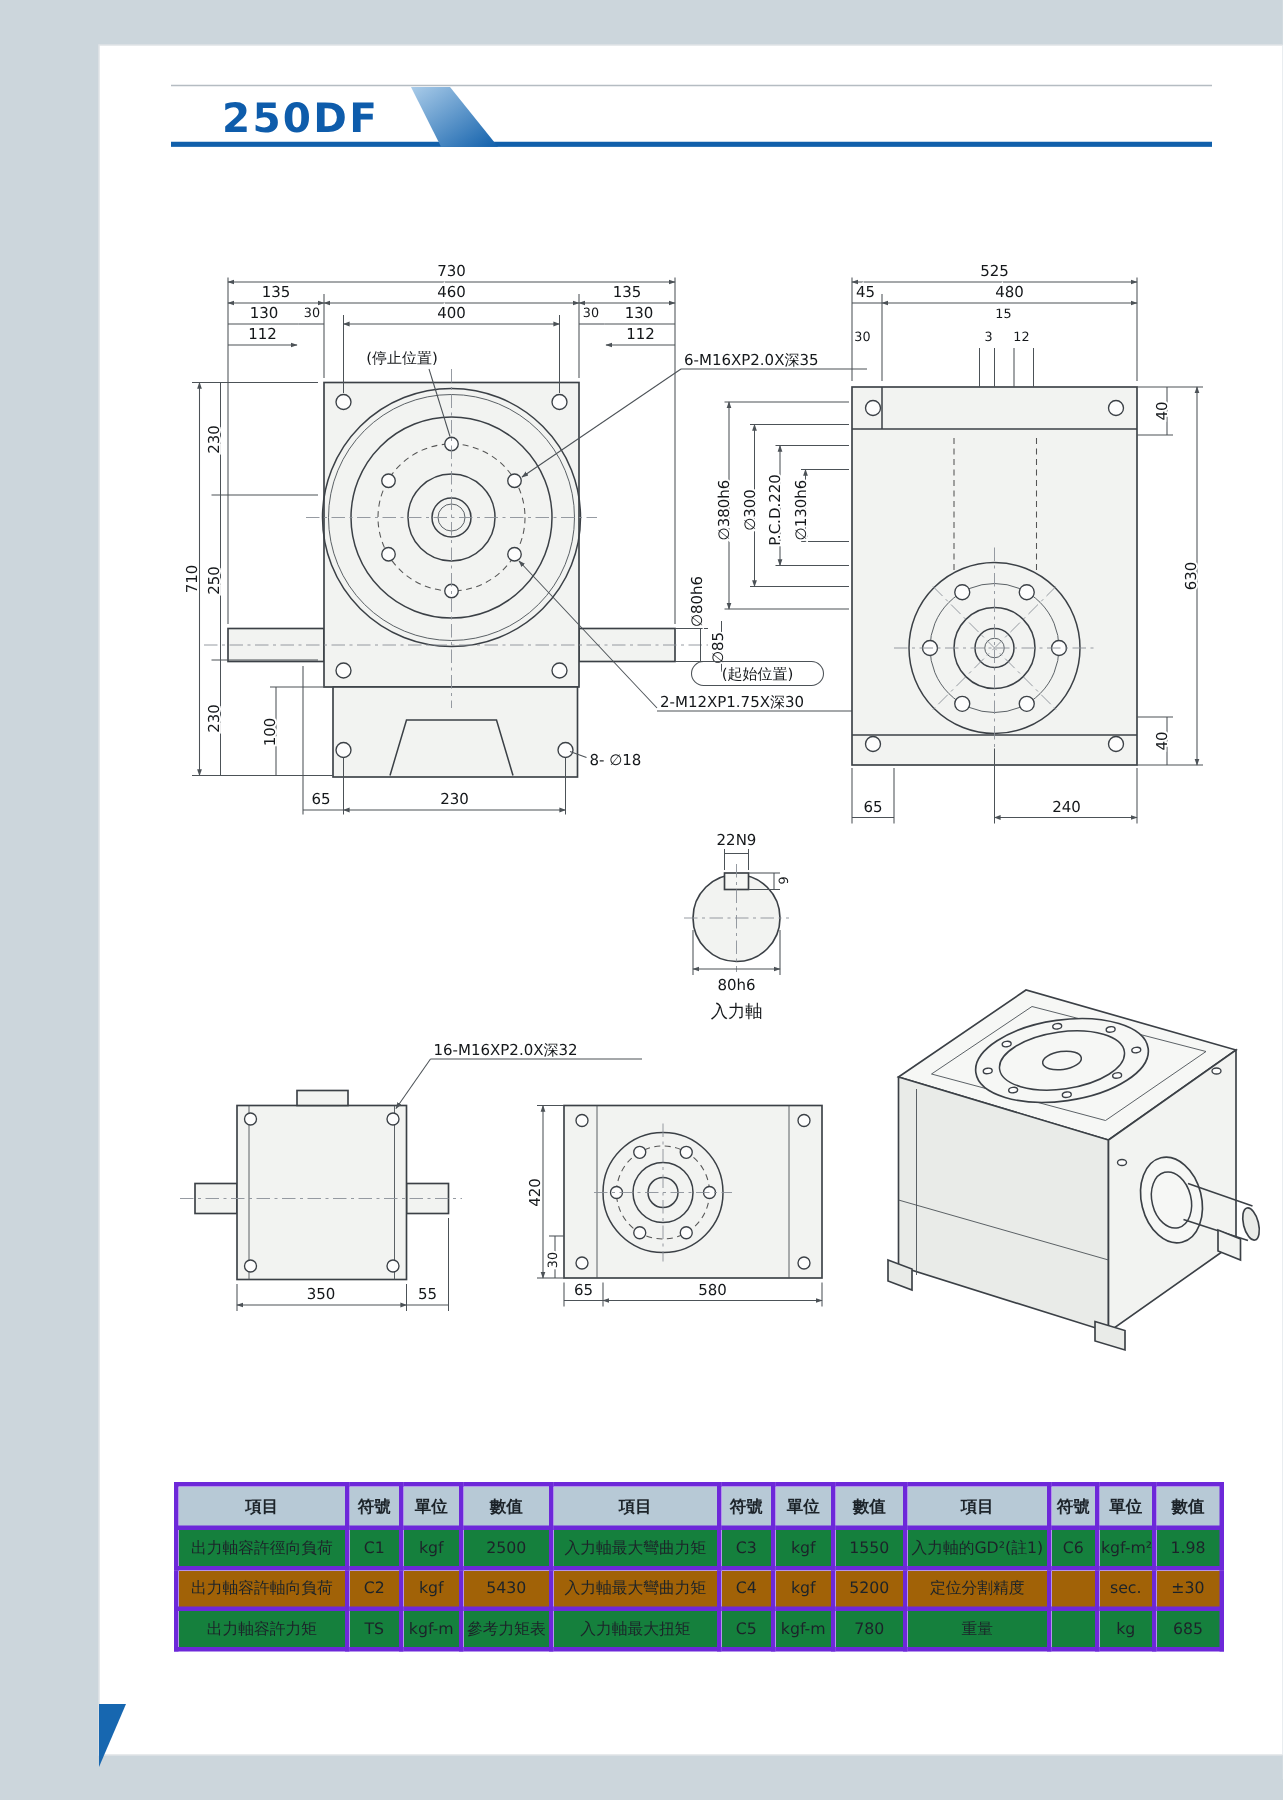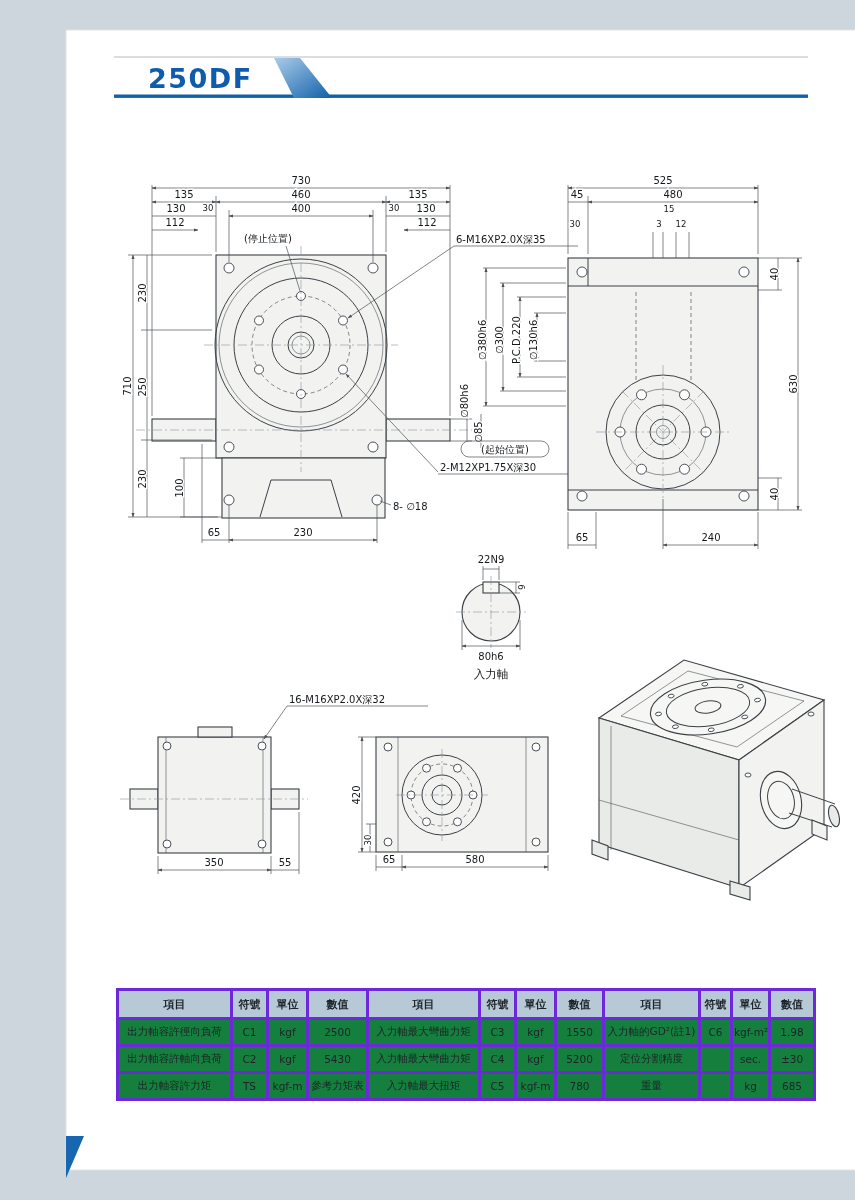--- a/index.html
+++ b/index.html
@@ -23,21 +23,21 @@
   text.cap{font-size:11.5px}
   .brand{font:bold 27px "DejaVu Sans",sans-serif;fill:#0e5cab;letter-spacing:1.5px;}
   
   .table-wrap{position:absolute;left:80px;top:988px;width:697px;}
   table.spec{border-collapse:collapse;width:697px;table-layout:fixed;
              font-family:"DejaVu Sans","Liberation Sans",sans-serif;}
   table.spec th,table.spec td{border:3px solid #6d28d9;text-align:center;
              padding:4px 1px;overflow:hidden;white-space:nowrap;}
   table.spec th{background:#b7c9d6;font-size:11px;font-weight:bold;color:#1c2329;height:18px;}
   table.spec td{font-size:10.5px;color:#1c2329;background:#15803d;height:16px;}
-  tr.shade td{background:#15803d;text-align:center;}
+  tr.shade td{background:#a16207;text-align:center;}
   td.note{text-align:left;font-size:10.5px;padding:6px 8px;background:#ffffff;}
   table.spec{border:2px solid #6e8494;}
 </style>
 </head>
 <body>
 
 <div class="canvas">
 
 <svg width="855" height="1200" viewBox="0 0 855 1200">
   <defs>

